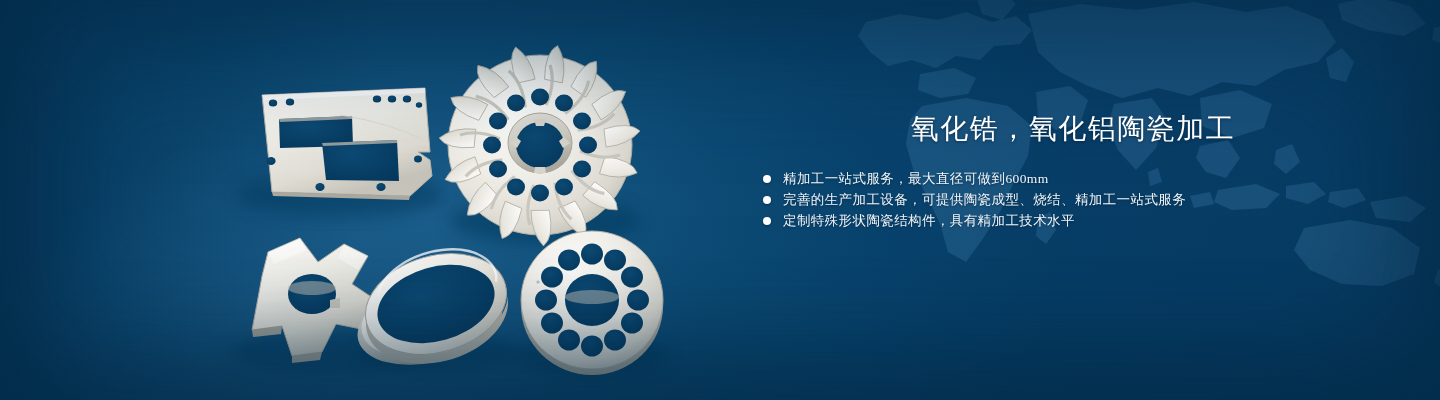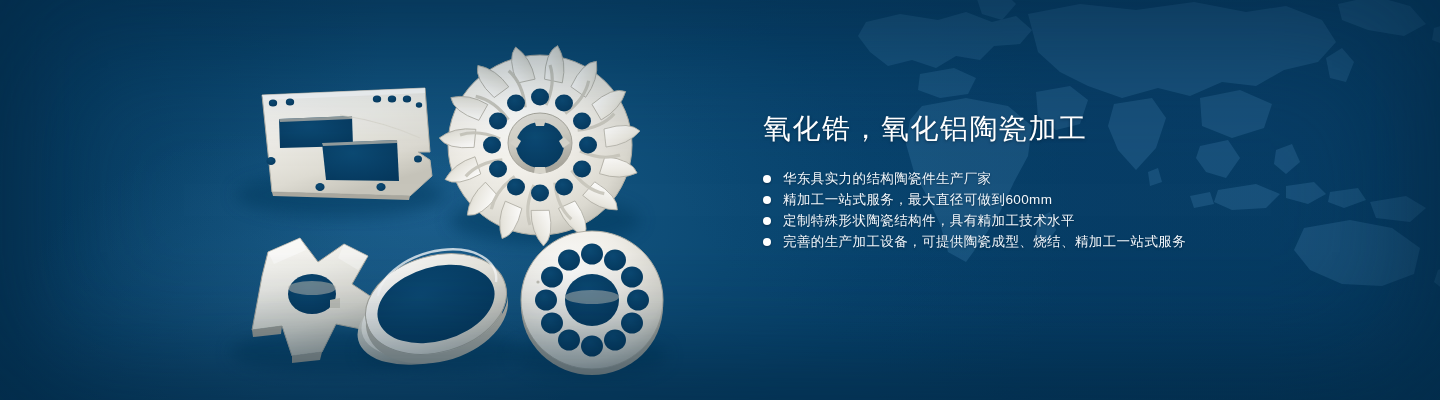--- a/index.html
+++ b/index.html
@@ -5,22 +5,23 @@
   html, body {
     margin: 0;
     padding: 0;
     background: #06365c;
   }
   .banner {
     position: relative;
     width: 1440px;
     height: 400px;
     overflow: hidden;
-    font-family: Liberation Sans, sans-serif;
+    font-family: Liberation Serif, serif;
     background: #4d7c0f;
+    text-align: center;
   }
 
   
   .bg-base {
     position: absolute;
     inset: 0;
     background:
       radial-gradient(ellipse 640px 420px at 430px 215px,
         #1a5c8a 0%, #12527d 26%, #0c4a74 48%, #08446e 70%, #063f68 100%);
   }
@@ -412,30 +413,26 @@
   </div>
 
   <div class="bg-vignette"></div>
 
   <div class="copy">
     <h1 class="headline">氧化锆，氧化铝陶瓷加工</h1>
 
     <ul class="feature-list">
       <li class="feature-item">
         <span class="bullet-dot"></span>
-        <span class="feature-text">华东具实力的结构陶瓷件生产厂家</span>
+        <span class="feature-text">精加工一站式服务，最大直径可做到600mm</span>
       </li>
       <li class="feature-item">
         <span class="bullet-dot"></span>
-        <span class="feature-text">精加工一站式服务，最大直径可做到600mm</span>
+        <span class="feature-text">完善的生产加工设备，可提供陶瓷成型、烧结、精加工一站式服务</span>
       </li>
       <li class="feature-item">
         <span class="bullet-dot"></span>
         <span class="feature-text">定制特殊形状陶瓷结构件，具有精加工技术水平</span>
       </li>
-      <li class="feature-item">
-        <span class="bullet-dot"></span>
-        <span class="feature-text">完善的生产加工设备，可提供陶瓷成型、烧结、精加工一站式服务</span>
-      </li>
     </ul>
   </div>
 
 </div>
 
 </body></html>

